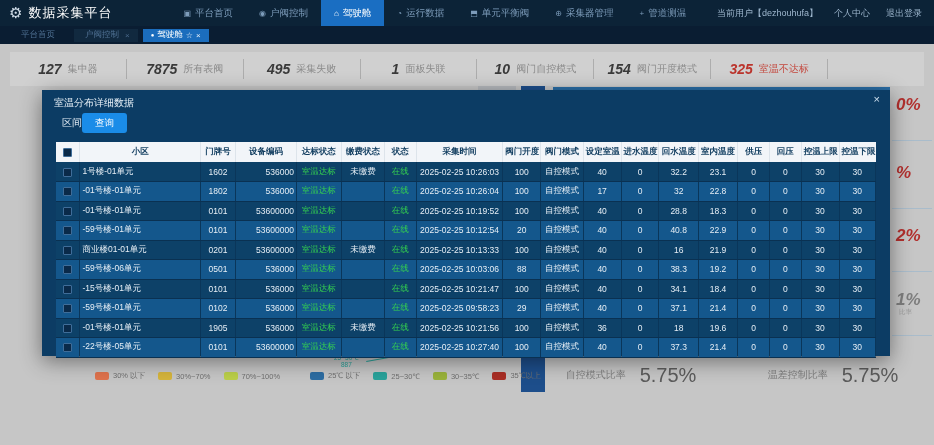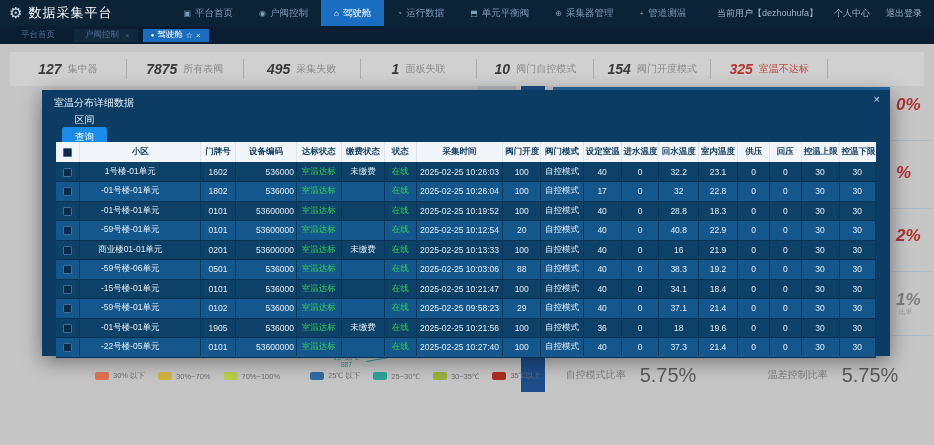--- a/index.html
+++ b/index.html
@@ -56,35 +56,35 @@
   .legend-swatch { width:14px; height:8px; border-radius:2px; }
   .legend-label { font-size:7.5px; color:#6f6f6f; white-space:nowrap; }
 
   .pie-label { position:absolute; left:334px; top:354px; z-index:1; color:#2aa39b; font-size:6.5px; text-align:center; line-height:7px; }
   .pie-line { position:absolute; left:366px; top:358px; width:34px; height:1px; background:#2aa39b; transform:rotate(-10deg); z-index:1; }
 
   
   .modal { position:absolute; left:42px; top:90px; width:848px; height:266px; background:#0c3c64; box-shadow:0 5px 20px rgba(0,0,0,.45); z-index:10; }
   .modal-title { position:absolute; top:6px; left:12px; font-size:10px; color:#e8f1f8; }
   .modal-close { position:absolute; top:3px; right:10px; font-size:11px; color:#cfe0ef; cursor:pointer; }
-  .filter-row { position:absolute; top:23px; left:20px; display:flex; align-items:center; gap:0;flex-direction:column; }
+  .filter-row { position:absolute; top:23px; left:20px; display:flex; align-items:center; gap:0; }
   .filter-label { font-size:10px; color:#dfe9f2; }
   .select { width:150px; height:20px; background:#0a2a49; border:1px solid #3f6d99; border-radius:2px; color:#e8f1f8; font-size:9.5px; display:flex; align-items:center; justify-content:space-between; padding:0 8px; cursor:pointer; }
   .select .chev { font-size:8px; color:#9ab4cc; }
   .query-btn { height:20px; padding:0 13px; background:#1a8ce8; border-radius:3px; color:#fff; font-size:9.5px; display:flex; align-items:center; cursor:pointer; }
 
   .table-wrap { position:absolute; top:52px; left:14px; width:820px; }
   table { width:100%; border-collapse:collapse; table-layout:fixed; }
   thead th { background:#f2f5f9; color:#103c5f; font-size:8.5px; font-weight:bold; height:20px; padding:0 2px; border-right:1px solid #dde4eb; white-space:nowrap; overflow:hidden; text-align:center; }
   thead th:last-child { border-right:none; }
   tbody td { height:19.5px; font-size:8.5px; color:#e6eef5; text-align:center; border-bottom:1px solid #0a3152; border-right:1px solid rgba(10,49,82,.55); white-space:nowrap; overflow:hidden; padding:0 2px; }
   tbody tr:nth-child(odd)  { background:#0d4168; }
   tbody tr:nth-child(even) { background:#14578c; }
   td.green { color:#35d24f; }
-  td.cell-name { text-align:center; padding-right:22px; }
+  td.cell-name { text-align:left; padding-right:22px; }
   td.cell-code { text-align:right; padding-left:6px; }
   .checkbox { display:inline-block; width:9px; height:9px; background:#0a2a49; border:1px solid #3f6d99; border-radius:1px; vertical-align:middle; cursor:pointer; }
 </style>
 </head>
 <body>
 
 <div class="header">
   <div class="logo">
     <span class="gear">⚙</span>
     <span class="logo-text">数据采集平台</span>

